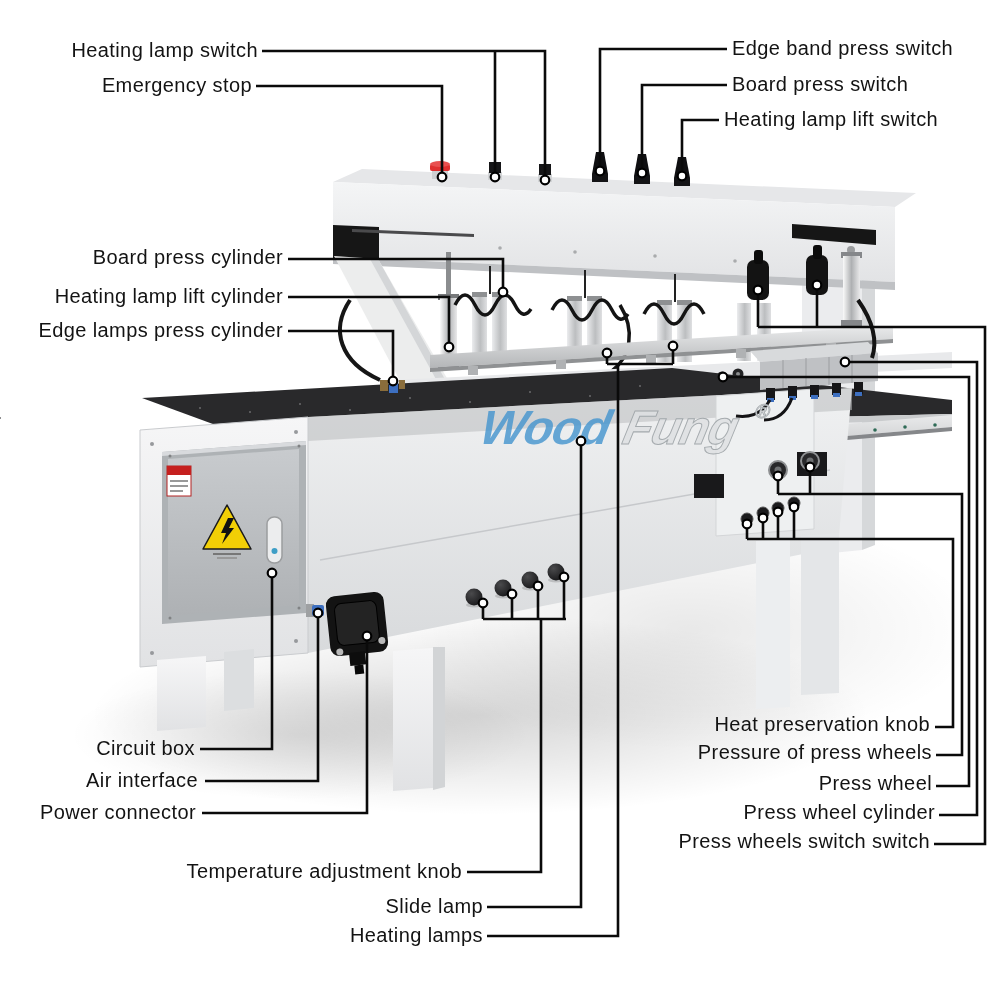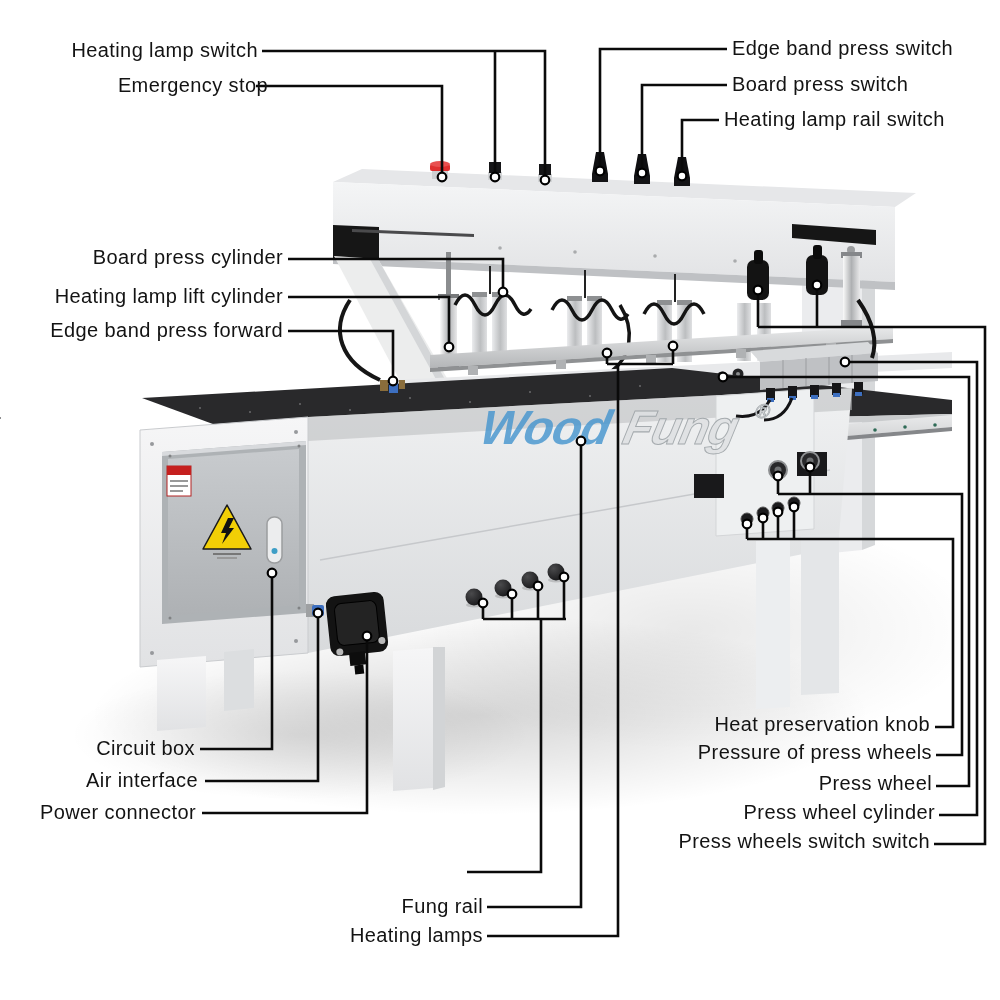--- a/index.html
+++ b/index.html
@@ -464,31 +464,32 @@
     <circle cx="778" cy="476" r="4.3"></circle>
         <circle cx="810" cy="467" r="4.3"></circle>
     <circle cx="723" cy="377" r="4.3"></circle>
     <circle cx="845" cy="362" r="4.3"></circle>
     <circle cx="758" cy="290" r="4.3"></circle>
         <circle cx="817" cy="285" r="4.3"></circle>
   </g>
 </svg>
 
 <div class="lbl r" style="right:742px;top:39px">Heating lamp switch</div>
-<div class="lbl r" style="right:732px;top:74px">Emergency stop</div>
+<div class="lbl r" style="right:748px;top:74px">Emergency stop</div>
 <div class="lbl" style="left:732px;top:37px">Edge band press switch</div>
 <div class="lbl" style="left:732px;top:73px">Board press switch</div>
-<div class="lbl" style="left:724px;top:108px">Heating lamp rail switch</div>
+<div class="lbl" style="left:724px;top:108px">Heating lamp lift switch</div>
 <div class="lbl r" style="right:717px;top:285px">Heating lamp lift cylinder</div>
 <div class="lbl r" style="right:717px;top:246px">Board press cylinder</div>
-<div class="lbl r" style="right:717px;top:319px">Edge band press forward</div>
+<div class="lbl r" style="right:717px;top:319px">Edge lamps press cylinder</div>
 <div class="lbl r" style="right:805px;top:737px">Circuit box</div>
 <div class="lbl r" style="right:802px;top:769px">Air interface</div>
 <div class="lbl r" style="right:804px;top:801px">Power connector</div>
-<div class="lbl r" style="right:517px;top:895px">Fung rail</div>
+<div class="lbl r" style="right:538px;top:860px">Temperature adjustment knob</div>
+<div class="lbl r" style="right:517px;top:895px">Slide lamp</div>
 <div class="lbl r" style="right:517px;top:924px">Heating lamps</div>
 <div class="lbl r" style="right:70px;top:713px">Heat preservation knob</div>
 <div class="lbl r" style="right:68px;top:741px">Pressure of press wheels</div>
 <div class="lbl r" style="right:68px;top:772px">Press wheel</div>
 <div class="lbl r" style="right:65px;top:801px">Press wheel cylinder</div>
 <div class="lbl r" style="right:70px;top:830px">Press wheels switch switch</div>
 
 </div>
 
 </body></html>

